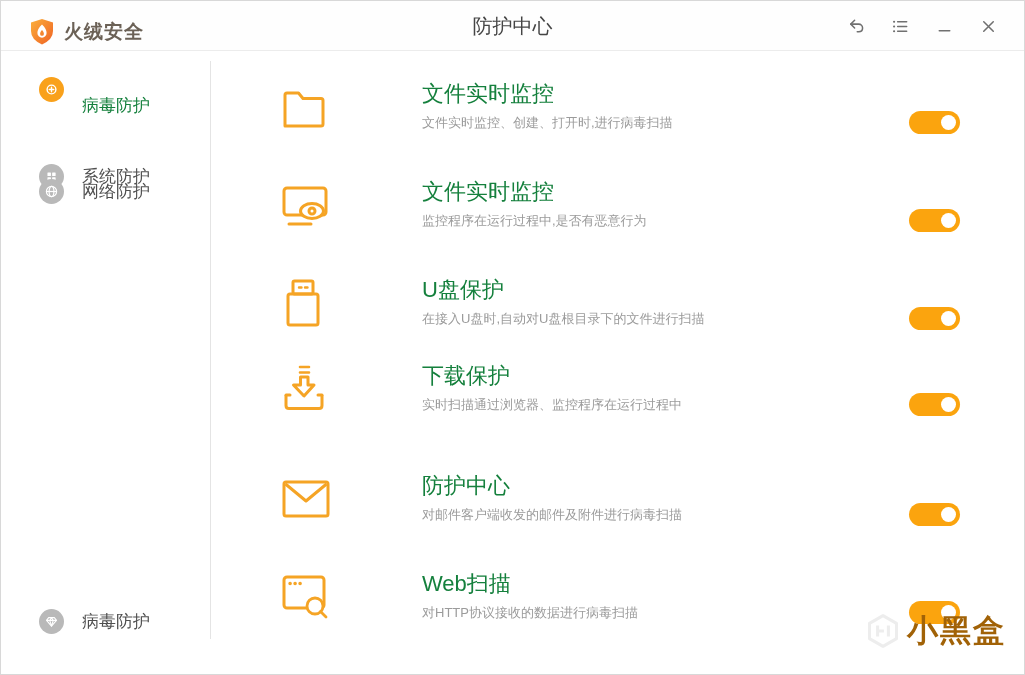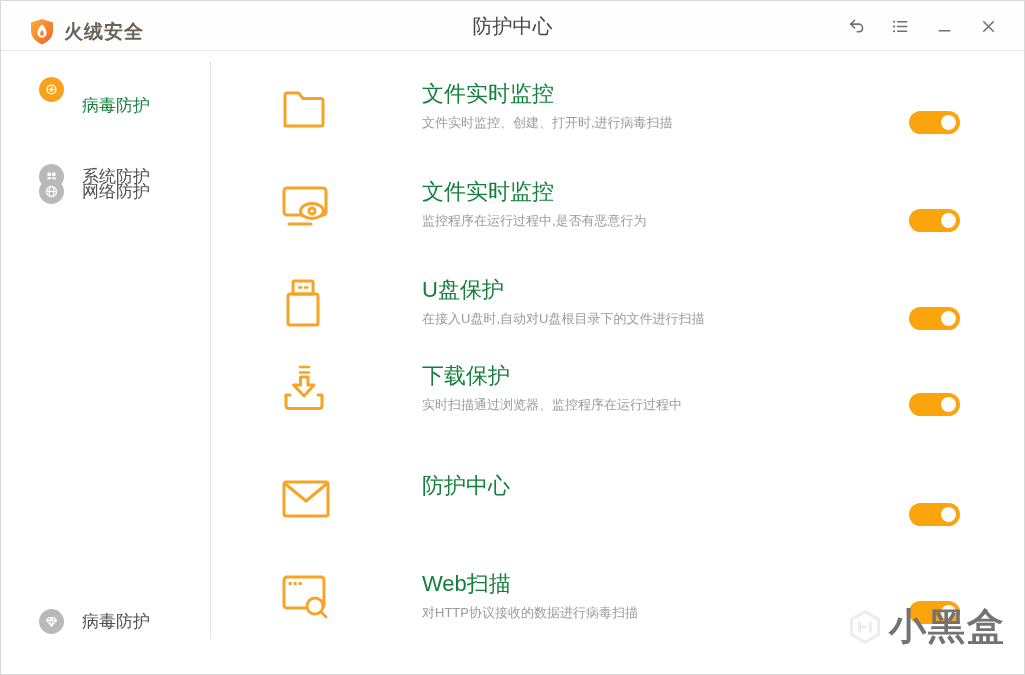--- a/index.html
+++ b/index.html
@@ -89,21 +89,21 @@
     background: #ffffff;
   }
 
   
   .watermark {
     position: absolute; right: 18px; bottom: 22px;
     display: flex; align-items: center; gap: 6px;
     pointer-events: none;
   }
   .watermark-text {
-    font-size: 37px; font-weight: bold; color: #737373; letter-spacing: 2px;
+    font-size: 31px; font-weight: bold; color: #a16207; letter-spacing: 2px;
   }
 
   svg { display: block; }
 </style>
 </head>
 <body>
 
 <div class="window">
 
   <div class="titlebar">
@@ -260,20 +260,21 @@
     </div>
 
     <div class="prow" style="top:412px;">
       <span class="picon" style="top:16px;">
         <svg width="50" height="40" viewBox="0 0 50 40" fill="none" stroke="#f5a425" stroke-width="3" stroke-linejoin="round">
           <rect x="3" y="3" width="44" height="34" rx="2"></rect>
           <path d="M4.5 5 L25 22 L45.5 5"></path>
         </svg>
       </span>
       <div class="ptitle">防护中心</div>
+      <div class="pdesc">对邮件客户端收发的邮件及附件进行病毒扫描</div>
       <div class="toggle">
           <div class="knob"></div>
         </div>
     </div>
 
     <div class="prow" style="top:510px;">
       <span class="picon">
         <svg width="48" height="48" viewBox="0 0 48 48" fill="none" stroke="#f5a425" stroke-width="3">
           <rect x="3" y="5" width="40" height="31" rx="3"></rect>
           <path d="M9 11.5 h0.2 M14 11.5 h0.2 M19 11.5 h0.2" stroke-linecap="round" stroke-width="3.4"></path>

